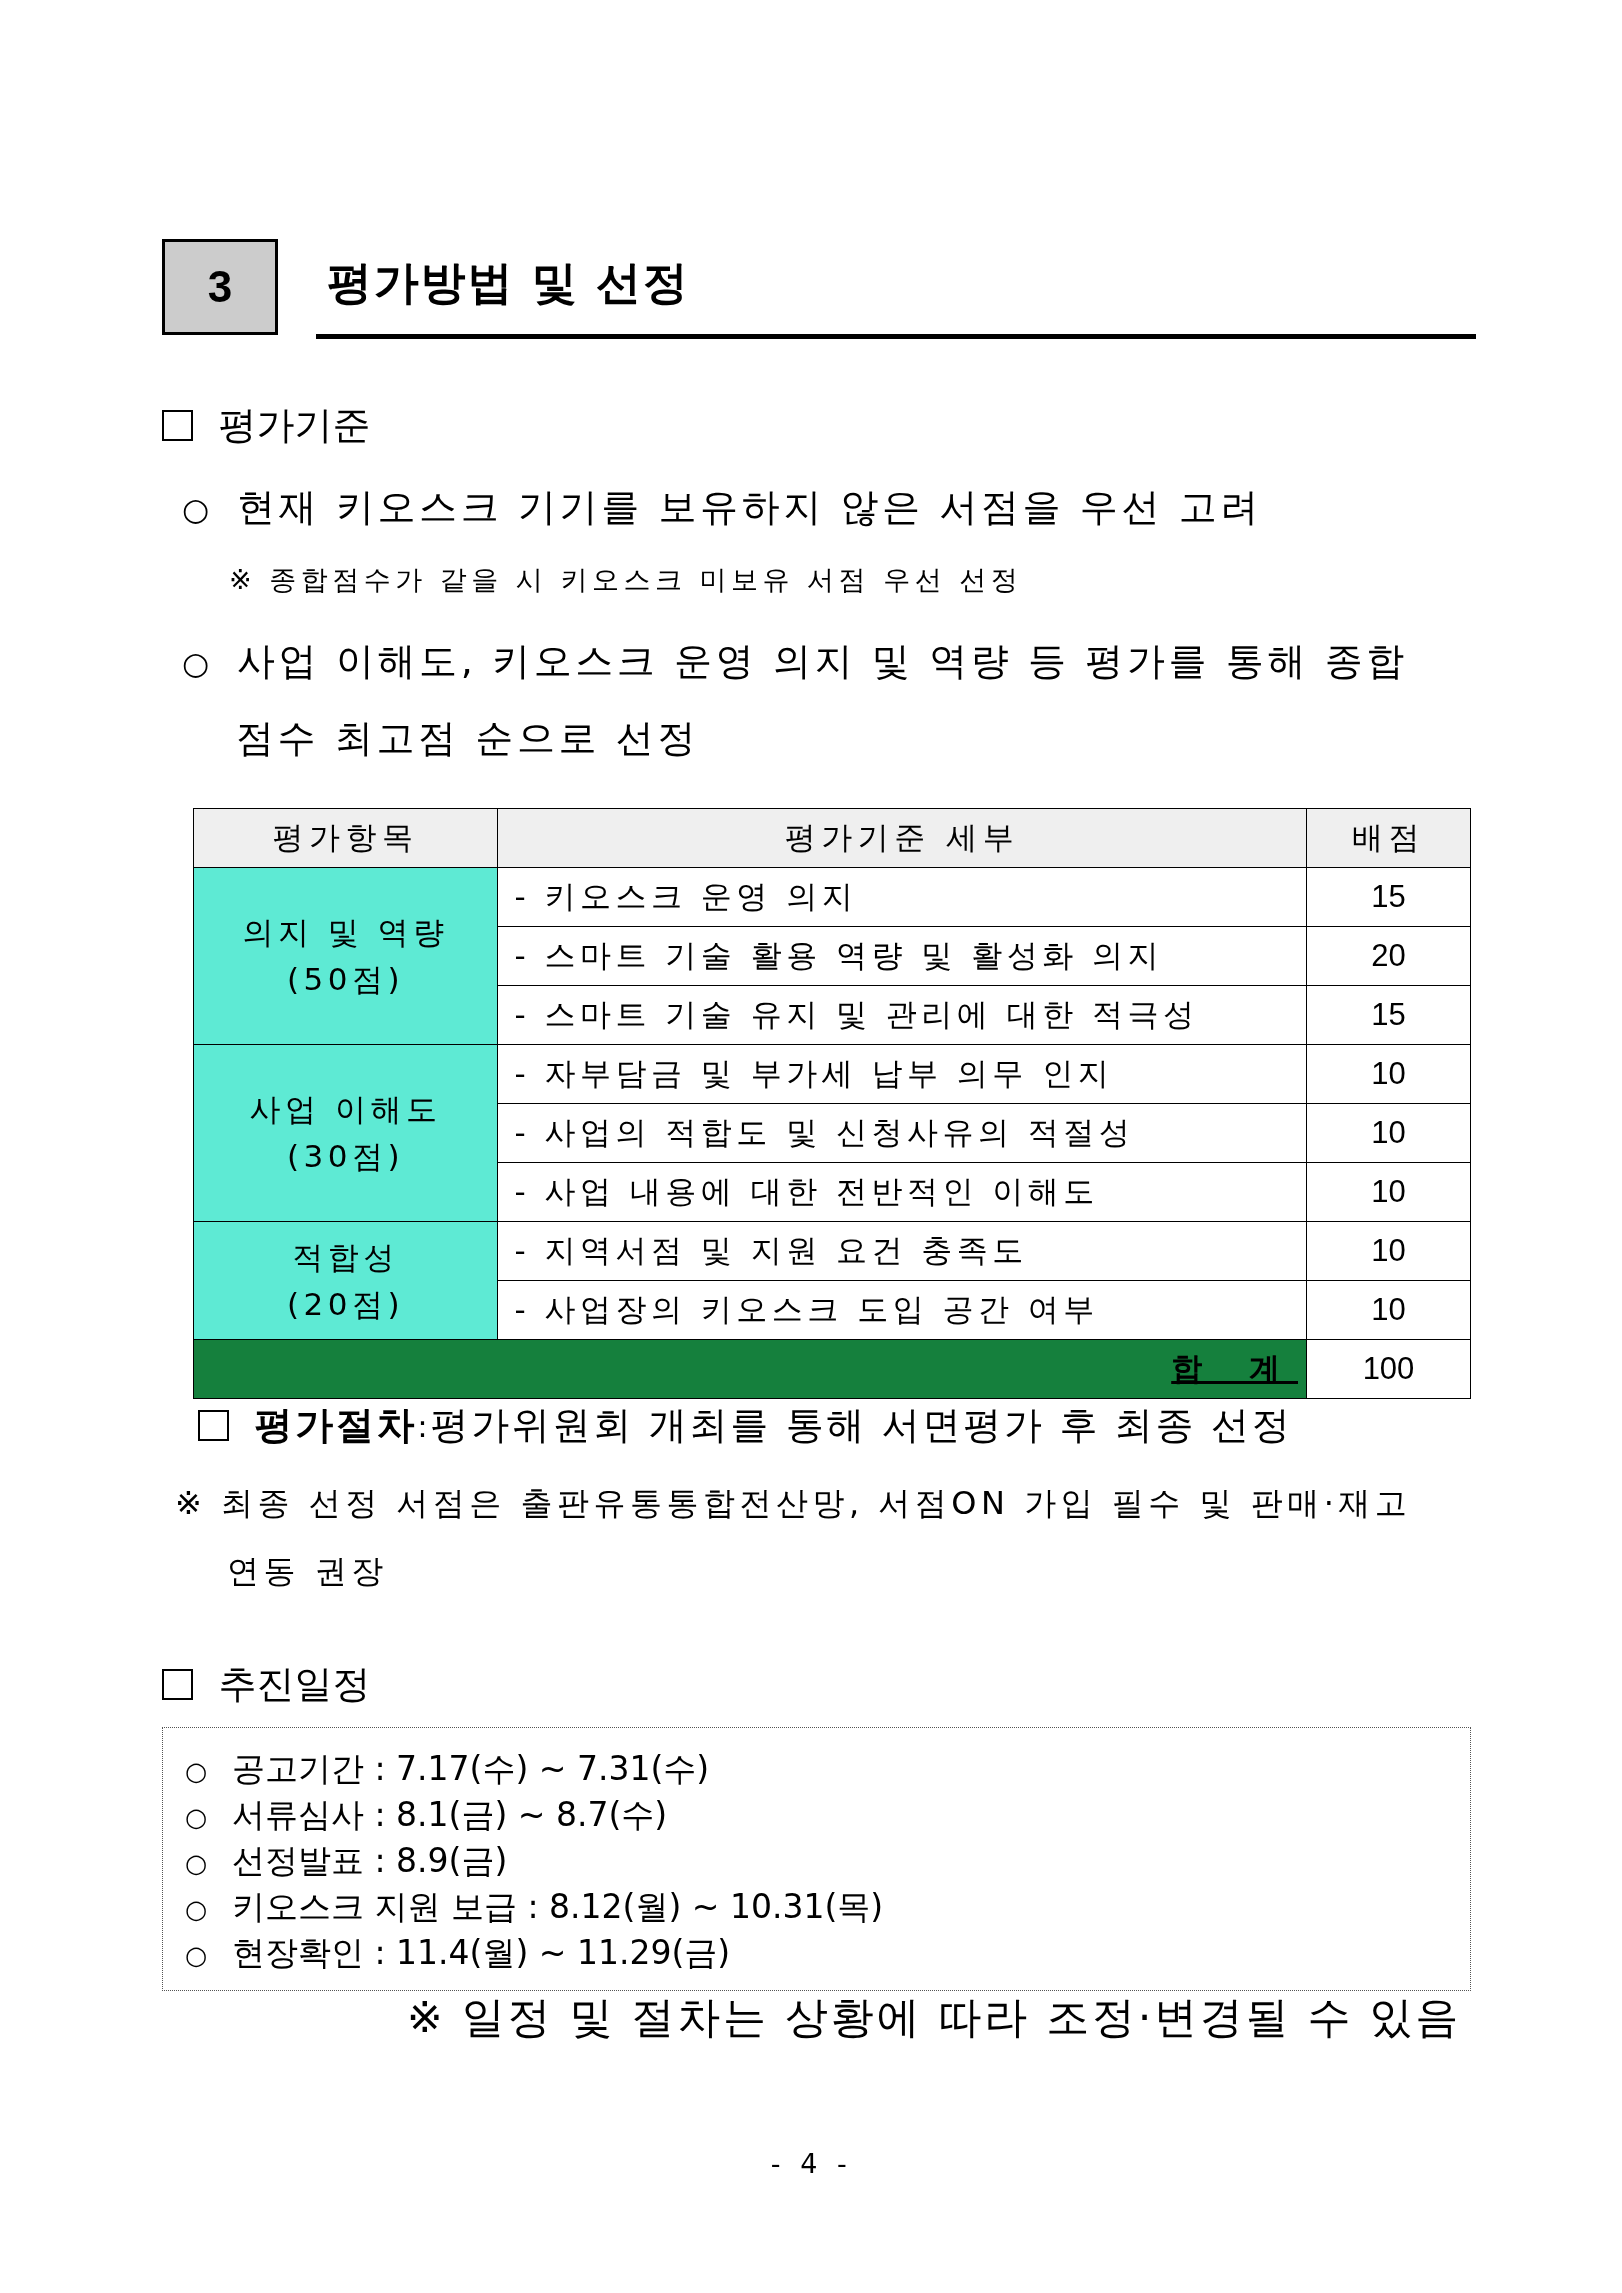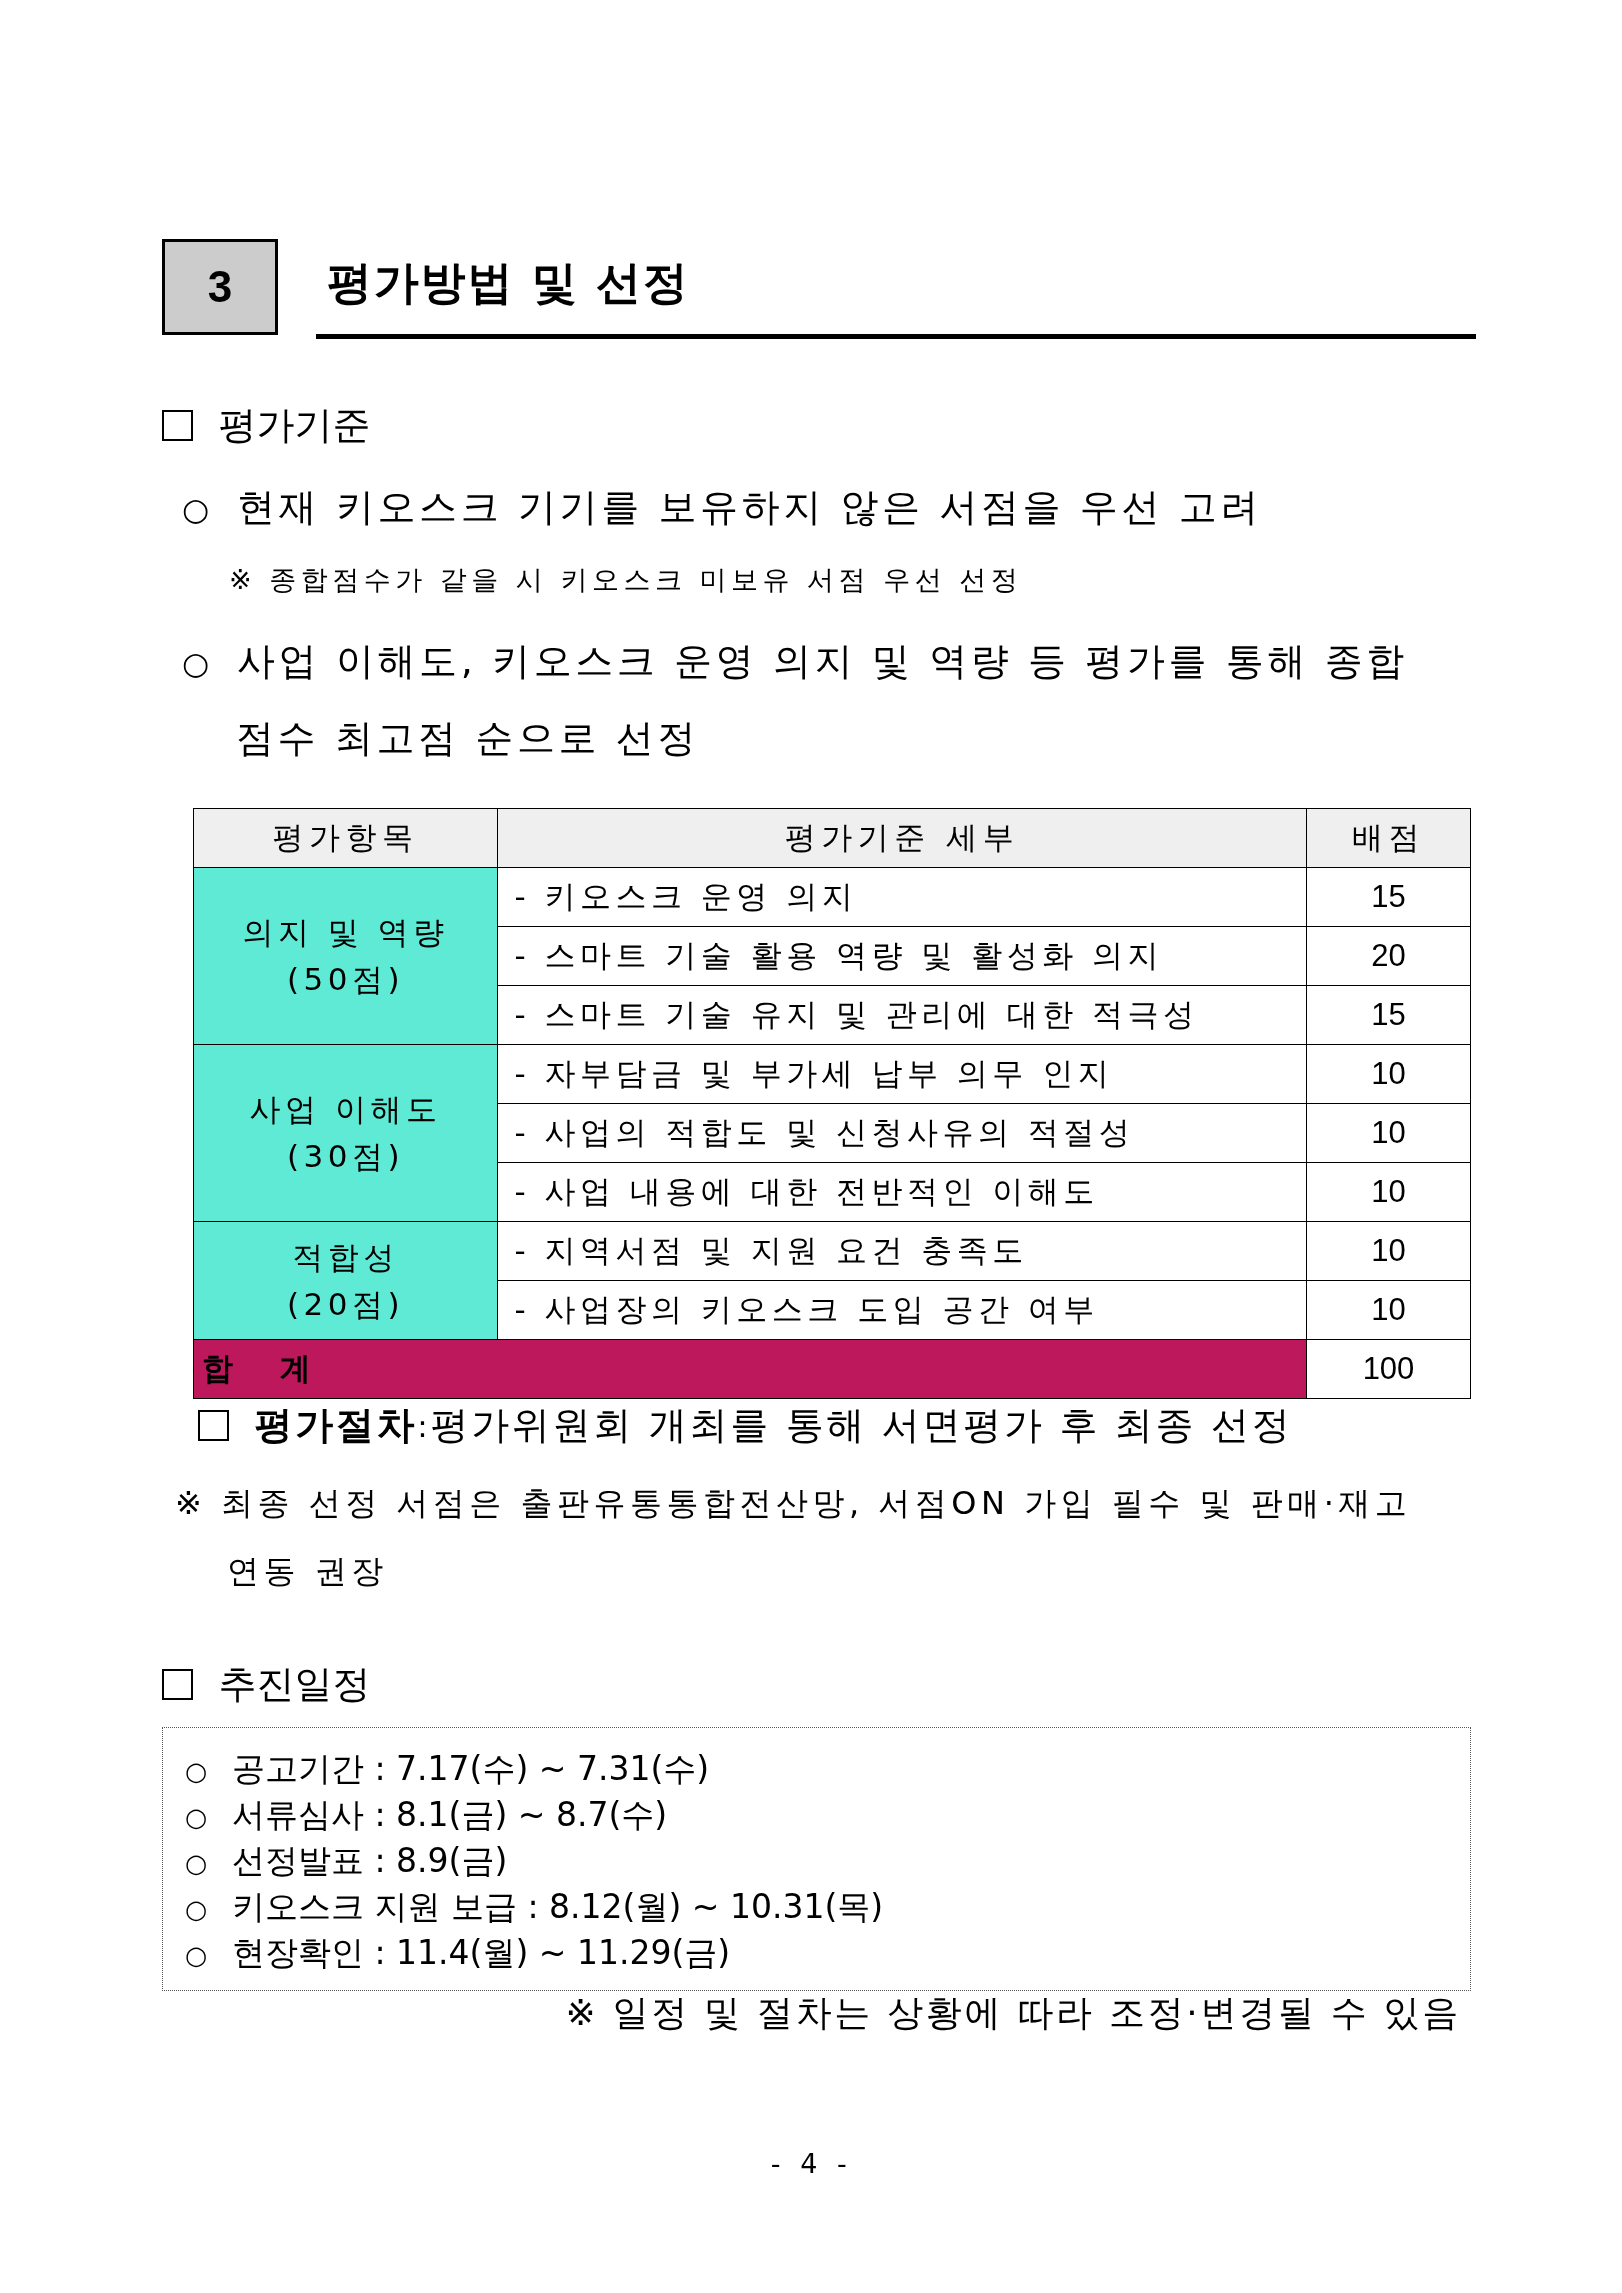--- a/index.html
+++ b/index.html
@@ -35,31 +35,31 @@
     left: 193px; top: 808px; width: 1276px; border-collapse: collapse;
     font-size: 31px; table-layout: fixed;
   }
   .crit-table td, .crit-table th {
     border: 1.8px solid #000; height: 55px; padding: 8px; box-sizing: border-box;
   }
   .crit-table th { background: #efefef; font-weight: normal; letter-spacing: 5.5px; }
   .crit-table .cat { background: #5eead4; text-align: center; letter-spacing: 4.5px; line-height: 47px; }
   .crit-table .detail { padding-left: 16.4px; letter-spacing: 4.5px; text-align: left; }
   .crit-table .score { text-align: center; font-family: "Liberation Sans", sans-serif; }
-  .crit-table .total-label { background: #be185d; text-align: left; letter-spacing: 18px; font-weight: bold; }
+  .crit-table .total-label { background: #15803d; text-align: right; letter-spacing: 18px; font-weight: bold; text-decoration: underline; }
   .crit-table tr.inner td.detail, .crit-table tr.inner td.score { border-top: 1.8px solid #777; }
 
   
   .sched-box {
     left: 162px; top: 1727px; width: 1309px; height: 264px;
     border: 1.8px dotted #555; box-sizing: border-box; padding: 18px 0 0 22px;
   }
   .sched-item { font-size: 33px; height: 46px; line-height: 46px; white-space: nowrap; }
   .sched-item .circ { display: inline-block; width: 47px; font-size: 25.5px; }
-  .sched-note { right: 162px; top: 1989px; font-size: 36px; letter-spacing: 2.7px; }
+  .sched-note { right: 162px; top: 1989px; font-size: 43px; letter-spacing: 2.7px; }
 
   .page-num { left: 0; width: 1623px; top: 2148px; text-align: center; font-size: 27px; letter-spacing: 5.5px; }
 </style>
 </head>
 <body>
 
 <div class="abs sec-num">
   <span>3</span>
 </div>
 <div class="abs sec-title">평가방법 및 선정</div>

